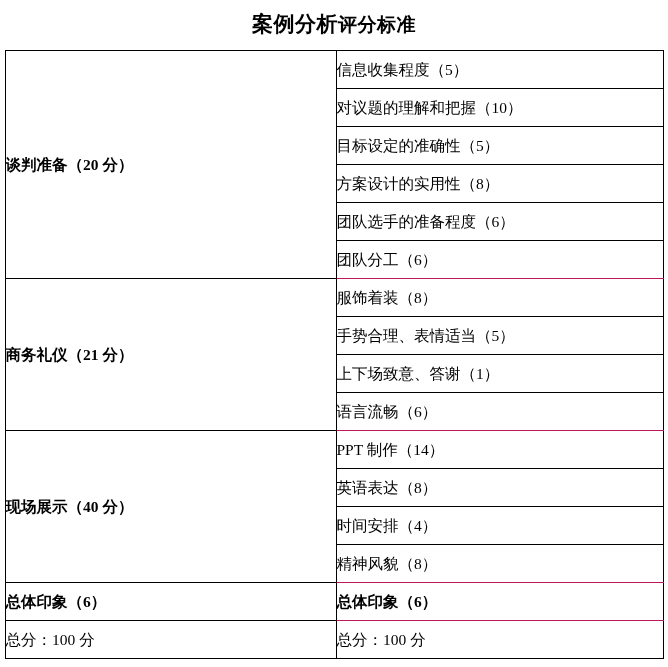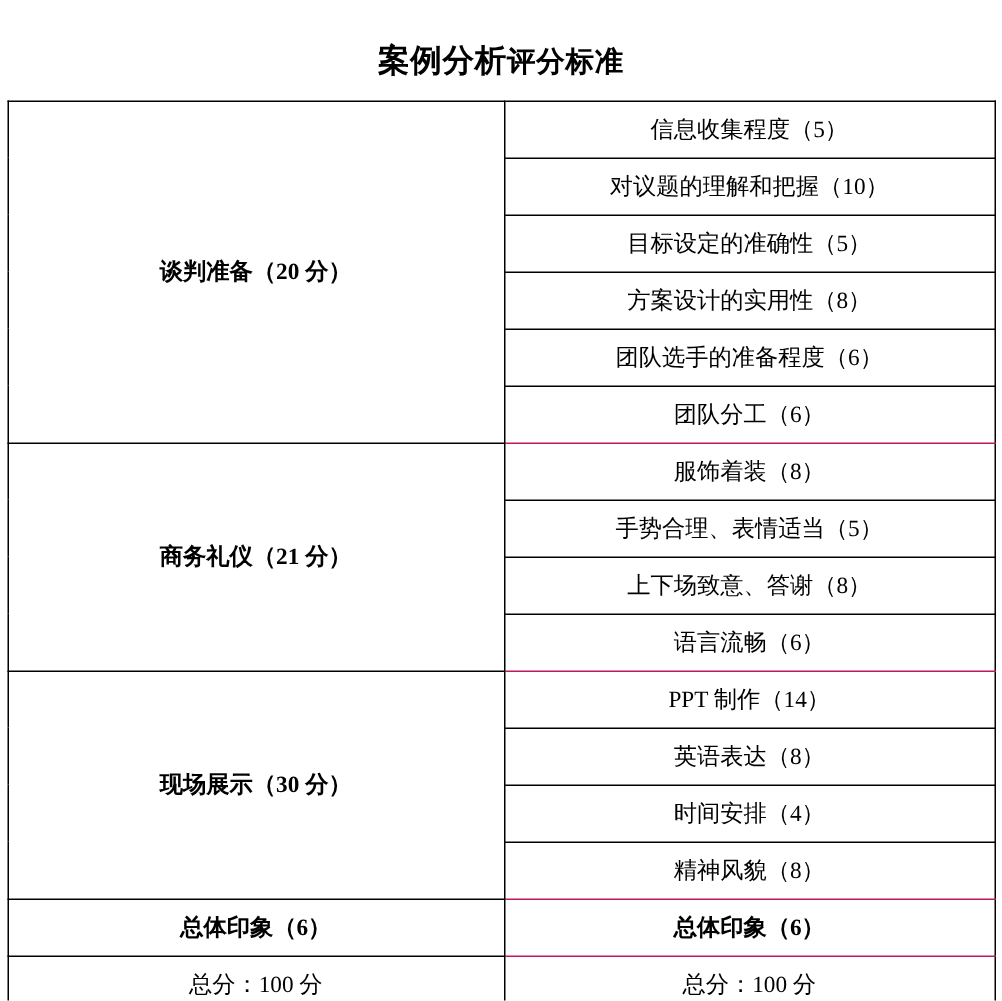--- a/index.html
+++ b/index.html
@@ -22,37 +22,36 @@
     position: relative;
   }
   .doc-title {
     text-align: center;
     font-size: 20px;
     font-weight: bold;
     letter-spacing: 0.5px;
     padding-top: 12px;
     padding-bottom: 13px;
     line-height: 1.2;
-    margin-top: 16px;
   }
   .doc-title .title-main {
     font-size: 21px;
   }
   .doc-title .title-sub {
     font-size: 19px;
   }
   table.score-table {
     border-collapse: collapse;
     width: 656px;
     margin: 0 auto;
     table-layout: fixed;
   }
   table.score-table td {
     border: 1px solid #000000;
-    text-align: center;
+    text-align: left;
     vertical-align: middle;
     font-size: 15.5px;
     padding: 0;
     height: 37px;
     line-height: 1.25;
   }
   td.cat-cell {
     width: 330px;
     font-weight: bold;
     font-size: 16px;
@@ -112,28 +111,28 @@
       </tr>
 
       <tr>
         <td class="cat-cell" rowspan="4">商务礼仪（21 分）</td>
         <td class="item-cell grp-top">服饰着装（8）</td>
       </tr>
       <tr>
         <td class="item-cell">手势合理、表情适当（5）</td>
       </tr>
       <tr>
-        <td class="item-cell">上下场致意、答谢（8）</td>
+        <td class="item-cell">上下场致意、答谢（1）</td>
       </tr>
       <tr>
         <td class="item-cell grp-bottom">语言流畅（6）</td>
       </tr>
 
       <tr>
-        <td class="cat-cell" rowspan="4">现场展示（30 分）</td>
+        <td class="cat-cell" rowspan="4">现场展示（40 分）</td>
         <td class="item-cell grp-top">PPT 制作（14）</td>
       </tr>
       <tr>
         <td class="item-cell">英语表达（8）</td>
       </tr>
       <tr>
         <td class="item-cell">时间安排（4）</td>
       </tr>
       <tr>
         <td class="item-cell grp-bottom">精神风貌（8）</td>

